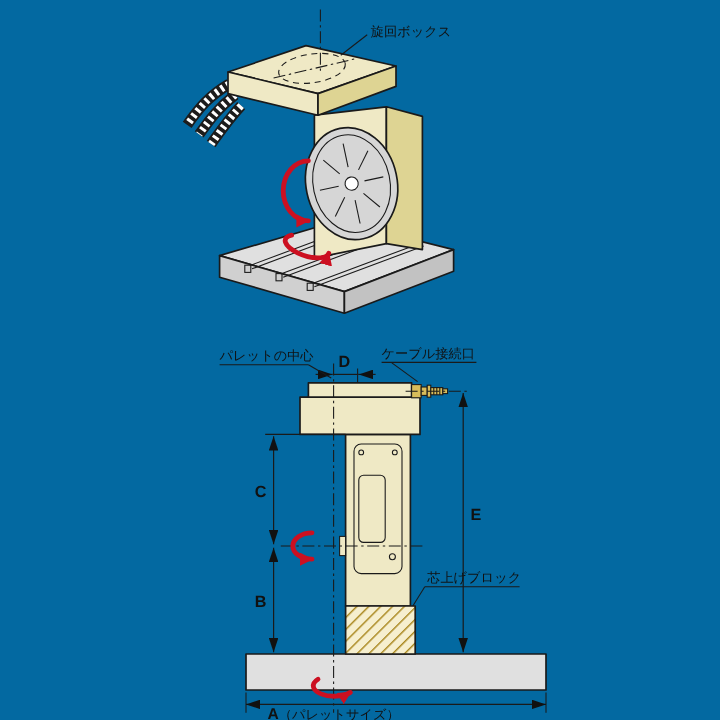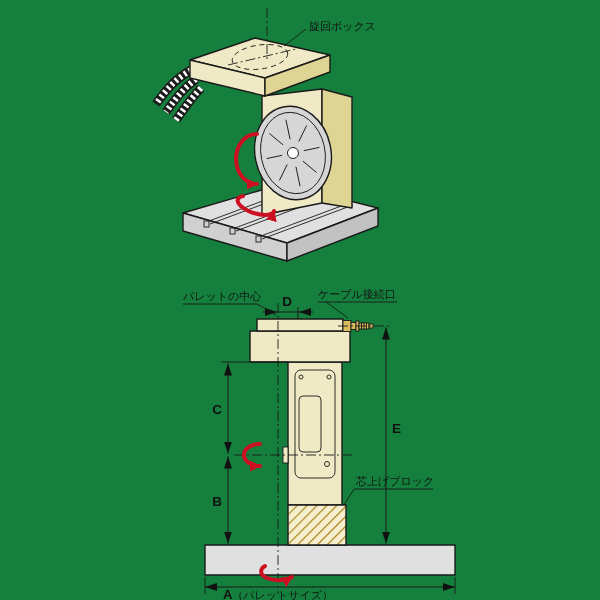--- a/index.html
+++ b/index.html
@@ -1,16 +1,16 @@
 <!DOCTYPE html>
 <html style="--line: #1a1a1a; --cream: #efe9c5; --cream_dark: #ded493; --gray_light: #e0e0e0; --gray_mid: #d0d0d0; --gray_dark: #c2c2c2; --plate_gray: #d6d6d6; --gold: #d8bd5a; --hatch_gold: #a8861c; --hatch_bg: #f6efcf; --red: #cc1021;"><head>
 <meta charset="utf-8">
 <style>
   html,body{margin:0;padding:0;background:#fff;}
-  #stage{position:relative;width:600px;height:600px;background:#15803d;overflow:hidden;
+  #stage{position:relative;width:600px;height:600px;background:#0369a1;overflow:hidden;
          font-family:"Liberation Sans",sans-serif;}
   svg{display:block;}
   .ln{stroke:var(--line);stroke-width:1.4;stroke-linejoin:round;}
   .ln-thin{stroke:var(--line);stroke-width:0.9;fill:none;}
   .nf{fill:none;}
   .f-cream{fill:var(--cream);}
   .f-cream-d{fill:var(--cream_dark);}
   .f-gray{fill:var(--gray_light);}
   .f-gray-m{fill:var(--gray_mid);}
   .f-gray-d{fill:var(--gray_dark);}

